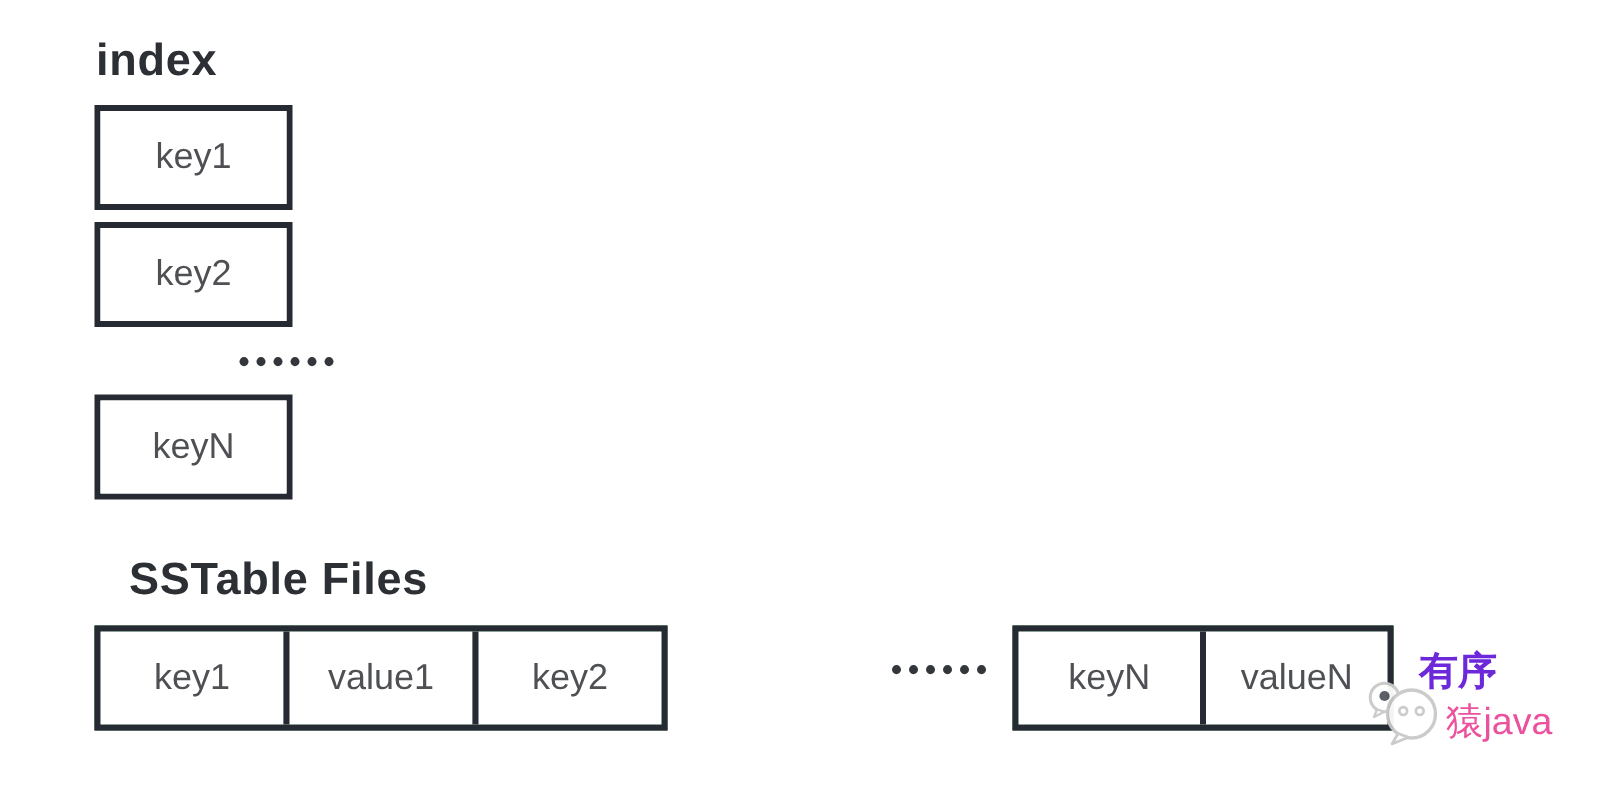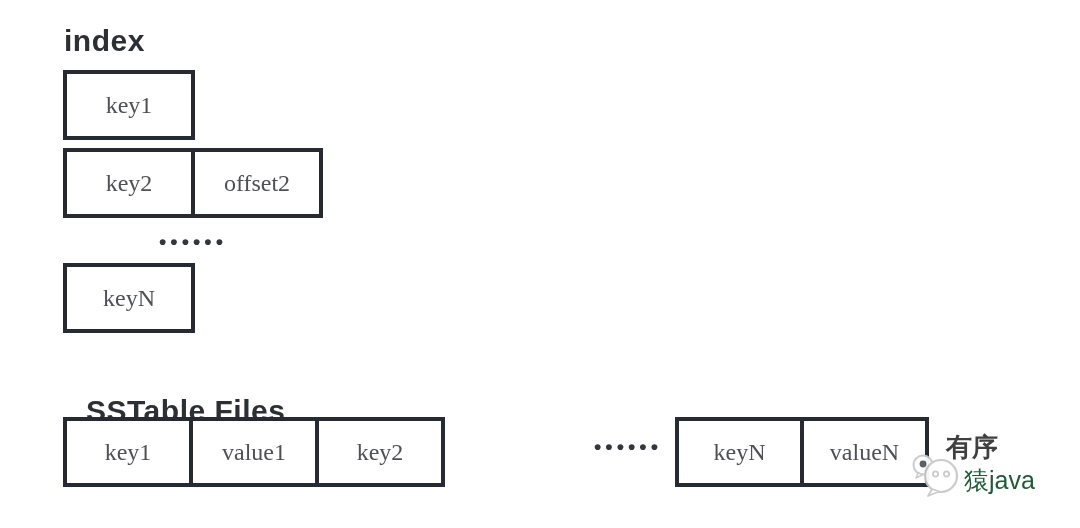--- a/index.html
+++ b/index.html
@@ -22,21 +22,20 @@
     color: #2c2f33;
     letter-spacing: 0.5px;
     white-space: nowrap;
   }
   .cell-row {
     position: absolute;
     display: flex;
     border: 4px solid #262b33;
     background: #14532d;
     box-sizing: content-box;
-    font-family: Liberation Serif, serif;
   }
   .cell {
     width: 124px;
     height: 62px;
     display: flex;
     align-items: center;
     justify-content: center;
     font-size: 24px;
     color: #4e5054;
     background: #ffffff;
@@ -58,63 +57,62 @@
     letter-spacing: 4px;
     text-align: center;
     white-space: nowrap;
   }
   .ordered-label {
     position: absolute;
     left: 946px;
     top: 430px;
     font-size: 26px;
     font-weight: 700;
-    color: #404040;
+    color: #6d28d9;
     white-space: nowrap;
   }
   .watermark {
     position: absolute;
     left: 912px;
     top: 450px;
     display: flex;
     align-items: center;
     gap: 2px;
     opacity: 0.95;
   }
   .watermark-text {
     font-size: 25px;
-    color: #14532d;
+    color: #ec4899;
     text-shadow: 0 1px 0 #ffffff;
     white-space: nowrap;
     margin-top: 8px;
   }
 </style>
 </head>
 <body>
 
 <div class="canvas">
 
   <div class="section-title" style="left:64px; top:24px;">index</div>
 
   <div class="cell-row" style="left:63px; top:70px;">
     <div class="cell">key1</div>
   </div>
 
   <div class="cell-row" style="left:63px; top:148px;">
     <div class="cell">key2</div>
-    <div class="cell">offset2</div>
   </div>
 
   <div class="dots" style="left:63px; top:230px; width:260px;">••••••</div>
 
   <div class="cell-row" style="left:63px; top:263px;">
     <div class="cell">keyN</div>
   </div>
 
-  <div class="section-title" style="left:86px; top:370px;margin-top:24px;">SSTable Files</div>
+  <div class="section-title" style="left:86px; top:370px;">SSTable Files</div>
 
   <div class="cell-row sstable-row" style="left:63px; top:417px;">
     <div class="cell">key1</div>
     <div class="cell">value1</div>
     <div class="cell">key2</div>
   </div>
 
   <div class="dots" style="left:583px; top:435px; width:90px;">••••••</div>
 
   <div class="cell-row sstable-row-n" style="left:675px; top:417px;">

